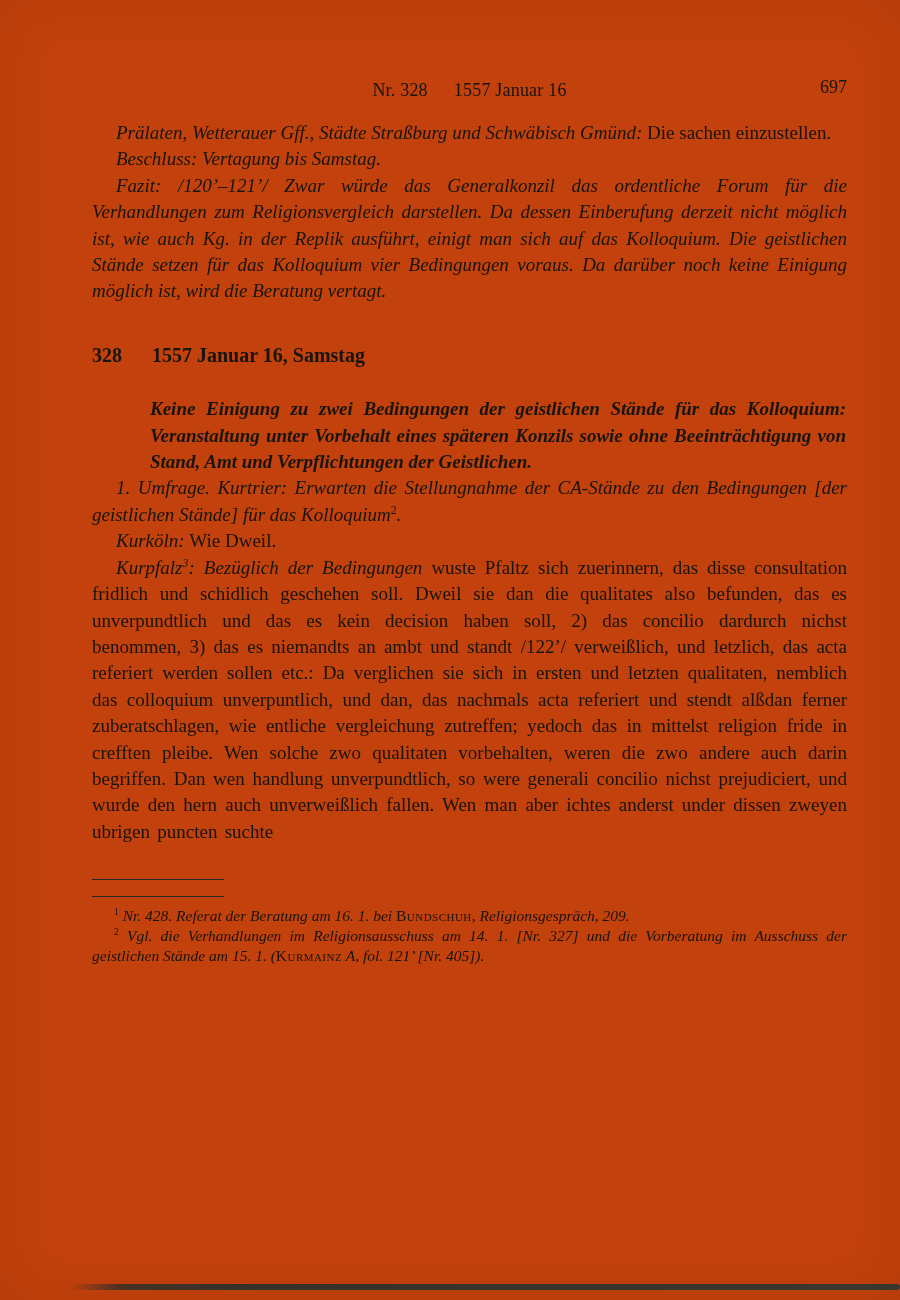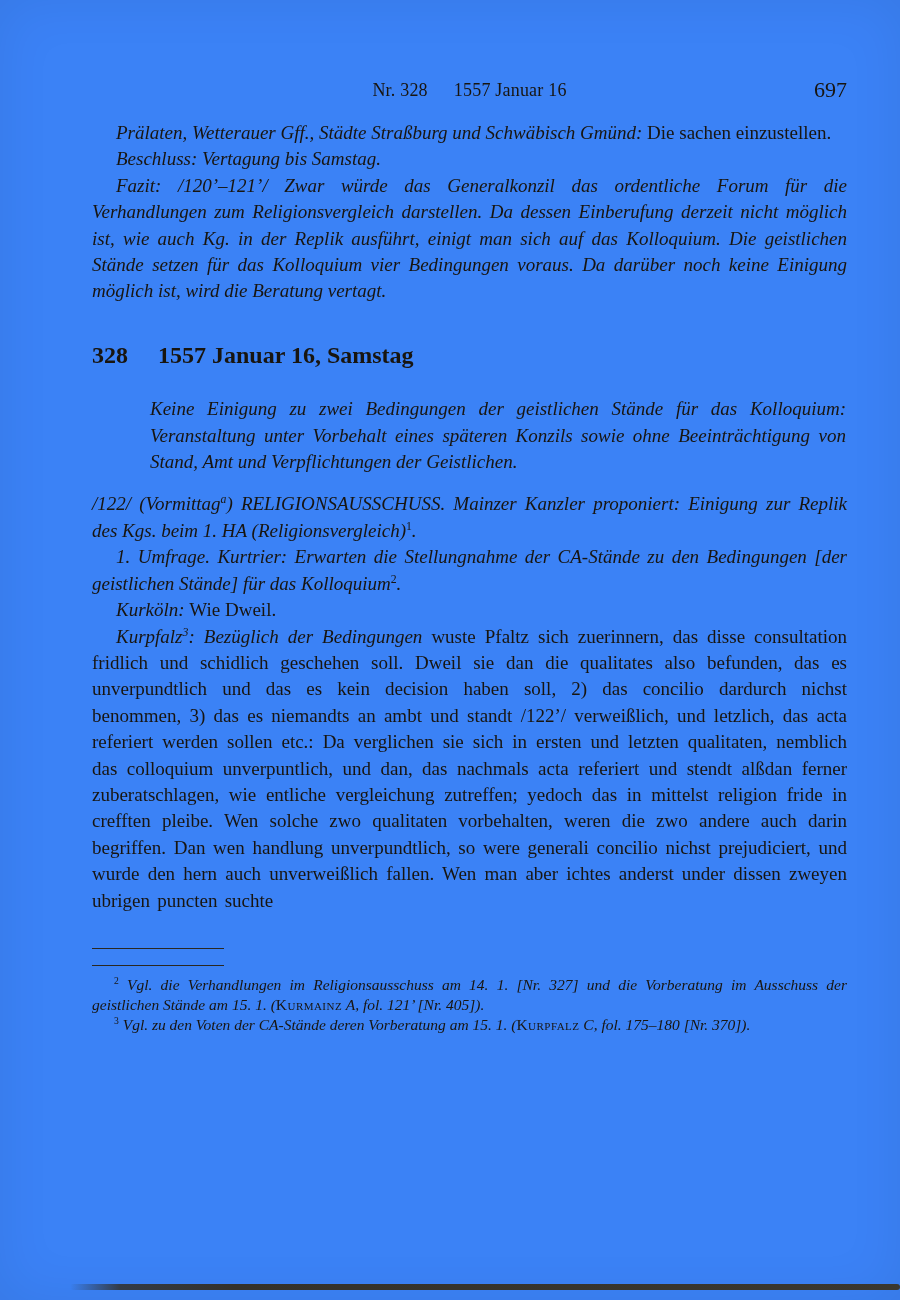--- a/index.html
+++ b/index.html
@@ -4,21 +4,21 @@
 <style>
   html, body {
     margin: 0;
     padding: 0;
     background: #d8d7d3;
   }
   .page {
     position: relative;
     width: 900px;
     height: 1300px;
-    background: #3b82f6;
+    background: #c2410c;
     overflow: hidden;
     box-shadow: inset 0 0 55px rgba(0,0,0,0.07);
     font-family: "Liberation Serif", "DejaVu Serif", serif;
     color: #181510;
   }
   .running-header {
     position: absolute;
     left: 92px;
     top: 80px;
     width: 755px;
@@ -29,21 +29,21 @@
     position: absolute;
     left: 0; right: 0;
     text-align: center;
     letter-spacing: 0.2px;
   }
   .running-title .rt-gap { display: inline-block; width: 26px; }
   .page-number {
     position: absolute;
     right: 0;
     top: -3px;
-    font-size: 22px;
+    font-size: 18px;
   }
   .text-block {
     position: absolute;
     left: 92px;
     top: 120px;
     width: 755px;
     font-size: 19px;
     line-height: 26.4px;
   }
   p.para {
@@ -56,29 +56,30 @@
   .r { font-style: normal; }
   .sc { font-variant: small-caps; font-style: normal; letter-spacing: 0.03em; }
   .sup, .isup {
     vertical-align: super;
     font-size: 0.62em;
     line-height: 0;
   }
   .isup { font-style: italic; }
   .heading {
     font-weight: bold;
-    font-size: 24px;
+    font-size: 20px;
     margin-top: 37px;
     margin-bottom: 28px;
   }
   .heading .hnum { margin-right: 30px; }
   p.summary {
     margin: 0 1px 0 58px;
     text-align: justify;
     font-style: italic;
+    font-weight: bold;
   }
   p.first-after-summary { margin-top: 16px; }
   .fn-rule {
     width: 132px;
     height: 0;
     border-top: 1.3px solid #2a2822;
     margin: 16px 0 9px 0;
   }
   .fn-rule.first { margin-top: 34px; }
   p.fn {
@@ -109,25 +110,24 @@
     </div>
     <div class="page-number">697</div>
   </div>
 
   <div class="text-block">
       <p class="para indent"><span class="i">Prälaten, Wetterauer Gff., Städte Straßburg und Schwäbisch Gmünd: </span><span class="r">Die sachen einzustellen.</span></p>
       <p class="para indent"><span class="i">Beschluss: Vertagung bis Samstag.</span></p>
       <p class="para indent"><span class="i">Fazit: /120’–121’/ Zwar würde das Generalkonzil das ordentliche Forum für die Verhandlungen zum Religionsvergleich darstellen. Da dessen Einberufung derzeit nicht möglich ist, wie auch Kg. in der Replik ausführt, einigt man sich auf das Kolloquium. Die geistlichen Stände setzen für das Kolloquium vier Bedingungen voraus. Da darüber noch keine Einigung möglich ist, wird die Beratung vertagt.</span></p>
       <div class="heading"><span class="hnum">328</span><span>1557 Januar 16, Samstag</span></div>
       <p class="para summary"><span class="i">Keine Einigung zu zwei Bedingungen der geistlichen Stände für das Kolloquium: Veranstaltung unter Vorbehalt eines späteren Konzils sowie ohne Beeinträchtigung von Stand, Amt und Verpflichtungen der Geistlichen.</span></p>
-      <p class="para first-after-summary"><span class="i">/122/ (Vormittag</span><span class="isup">a</span><span class="i">) RELIGIONSAUSSCHUSS. Mainzer Kanzler proponiert: Einigung zur Replik des Kgs. beim 1. HA (Religionsvergleich)</span><span class="sup">1</span><span class="i">.</span></p>
       <p class="para indent"><span class="i">1. Umfrage. Kurtrier: Erwarten die Stellungnahme der CA-Stände zu den Bedingungen [der geistlichen Stände] für das Kolloquium</span><span class="sup">2</span><span class="i">.</span></p>
       <p class="para indent"><span class="i">Kurköln: </span><span class="r">Wie Dweil.</span></p>
       <p class="para indent loose"><span class="i">Kurpfalz</span><span class="isup">3</span><span class="i">: Bezüglich der Bedingungen </span><span class="r">wuste Pfaltz sich zuerinnern, das disse consultation fridlich und schidlich geschehen soll. Dweil sie dan die qualitates also befunden, das es unverpundtlich und das es kein decision haben soll, 2) das concilio dardurch nichst benommen, 3) das es niemandts an ambt und standt /122’/ verweißlich, und letzlich, das acta referiert werden sollen etc.: Da verglichen sie sich in ersten und letzten qualitaten, nemblich das colloquium unverpuntlich, und dan, das nachmals acta referiert und stendt alßdan ferner zuberatschlagen, wie entliche vergleichung zutreffen; yedoch das in mittelst religion fride in crefften pleibe. Wen solche zwo qualitaten vorbehalten, weren die zwo andere auch darin begriffen. Dan wen handlung unverpundtlich, so were generali concilio nichst prejudiciert, und wurde den hern auch unverweißlich fallen. Wen man aber ichtes anderst under dissen zweyen ubrigen puncten suchte</span></p>
       <div class="fn-rule first"></div>
       <div class="fn-rule"></div>
+      <p class="fn"><span class="sup">1</span><span class="i"> Nr. 428. Referat der Beratung am 16. 1. bei </span><span class="sc">Bundschuh</span><span class="i">, Religionsgespräch, 209.</span></p>
       <p class="fn"><span class="sup">2</span><span class="i"> Vgl. die Verhandlungen im Religionsausschuss am 14. 1. [Nr. 327] und die Vorberatung im Ausschuss der geistlichen Stände am 15. 1. (</span><span class="sc">Kurmainz</span><span class="i"> A, fol. 121’ [Nr. 405]).</span></p>
-      <p class="fn"><span class="sup">3</span><span class="i"> Vgl. zu den Voten der CA-Stände deren Vorberatung am 15. 1. (</span><span class="sc">Kurpfalz</span><span class="i"> C, fol. 175–180 [Nr. 370]).</span></p>
     </div>
 
   <div class="scan-line"></div>
 
 </div>
 
 </body></html>

